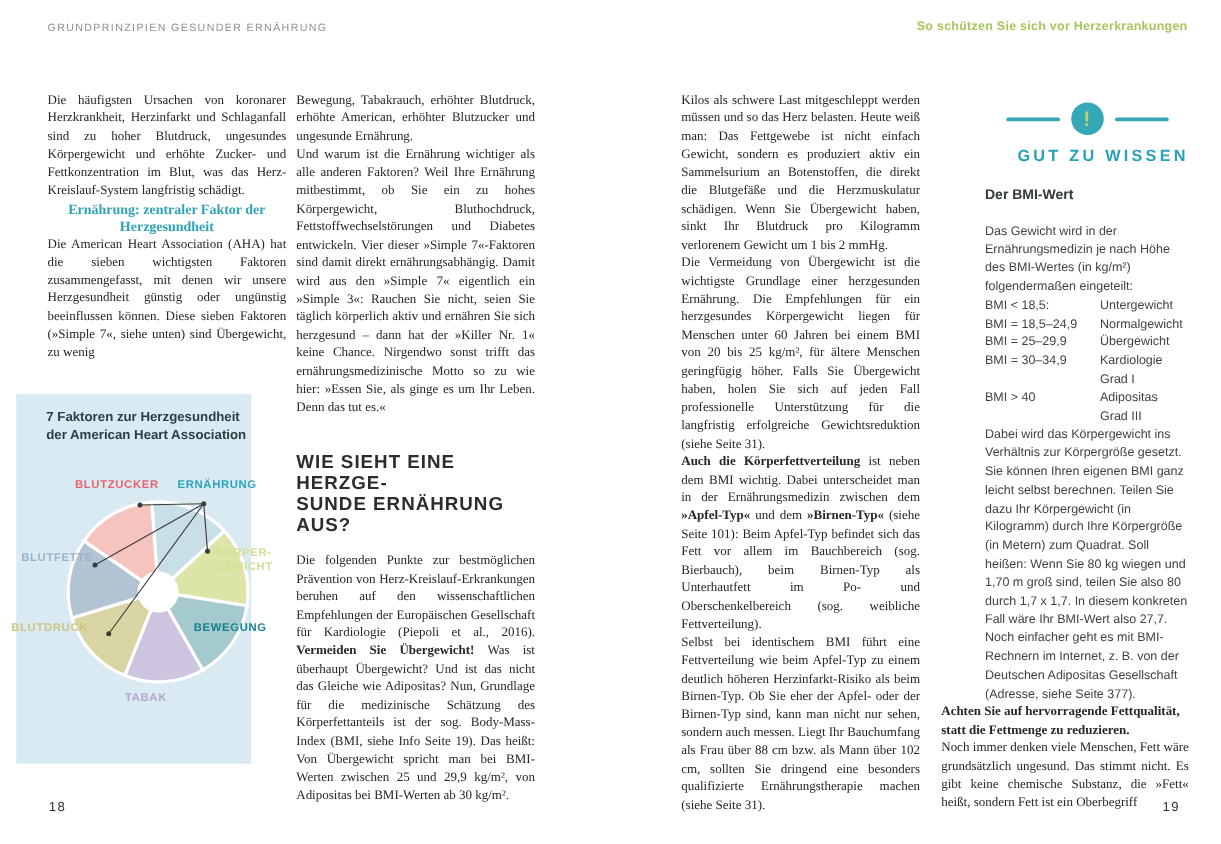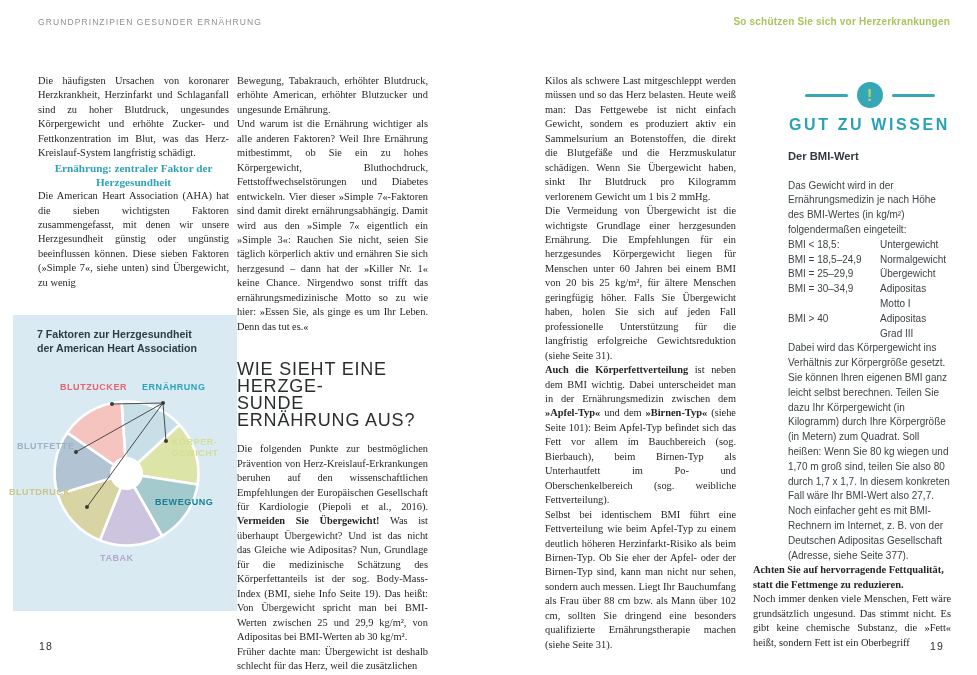--- a/index.html
+++ b/index.html
@@ -15,45 +15,45 @@
   
   .col{position:absolute;top:74px;width:191px;font-size:10.4px;line-height:14.45px;text-align:justify}
   .col p{margin:0}
   .col1{left:38px}
   .col2{left:237px}
   .col3{left:545px}
   .col4{left:753px;width:198px;text-align:left}
   b{font-weight:bold}
   .teal-subhead{color:#2fa3b6;font-weight:bold;font-size:11.2px;line-height:14.2px;margin:8px 0 3px;text-align:center}
   .big-head{
-    font-family:"Liberation Sans",sans-serif;font-weight:normal;color:#2a2d2e;
-    font-size:18px;line-height:17px;letter-spacing:0.8px;
+    font-family:"Liberation Sans",sans-serif;font-weight:bold;color:#2a2d2e;
+    font-size:15px;line-height:17px;letter-spacing:0.8px;
     margin:27px 0 13px;white-space:pre-line;text-align:left;
   }
   
-  .infobox{position:absolute;left:13px;top:315px;width:224px;height:296px;background:#d9eaf2}
+  .infobox{position:absolute;left:13px;top:315px;width:188px;height:296px;background:#d9eaf2}
   .infobox-title{
     font-family:"Liberation Sans",sans-serif;font-weight:bold;color:#2e3d44;
     font-size:10.6px;line-height:13.6px;padding:13px 0 0 24px;white-space:pre-line;
   }
   .pie-svg{position:absolute;left:0;top:0}
   .pie-label{
     position:absolute;font-family:"Liberation Sans",sans-serif;font-weight:bold;
     font-size:9px;letter-spacing:0.55px;line-height:11px;white-space:pre-line;
   }
   
   .gz{margin-left:35px;width:163px;font-family:"Liberation Sans",sans-serif;font-size:10px;line-height:14.8px;color:#3d4346}
   .gz-iconrow{display:flex;align-items:center;justify-content:center;gap:9px;margin:8px 0 10px}
   .gz-line{width:43px;height:3px;background:#35a7b6;border-radius:2px}
   .gz-circle{
     width:26px;height:26px;border-radius:50%;background:#35a7b6;color:#b9d06b;
     display:flex;align-items:center;justify-content:center;
     font-weight:bold;font-size:17px;line-height:1;
   }
-  .gz-label{color:#2aa2b5;font-weight:bold;font-size:16px;letter-spacing:2.6px;text-align:center;margin-bottom:16px}
+  .gz-label{color:#2aa2b5;font-weight:bold;font-size:13px;letter-spacing:2.6px;text-align:right;margin-bottom:16px}
   .gz-head{font-weight:bold;font-size:11.2px;color:#33393c;margin-bottom:15px}
   .bmi-row{display:flex}
   .bmi-range{width:92px;flex:none}
   .gz p{margin:0}
   .fett-para{margin-top:30px;font-size:10.4px;line-height:14.45px;text-align:justify}
   .fett-para .lead{display:block;text-align:left}
   
   .folio{position:absolute;bottom:23px;font-family:"Liberation Sans",sans-serif;font-size:10.5px;letter-spacing:1.2px;color:#2f2f2f}
   .folio-left{left:39px}
   .folio-right{right:33px}
@@ -91,33 +91,32 @@
       <line x1="150" y1="88" x2="74" y2="192" stroke="#3a3a3a" stroke-width="0.9"></line>
       <circle cx="74" cy="192" r="2" fill="#3a3a3a"></circle>
       <circle cx="150" cy="88" r="2" fill="#3a3a3a"></circle>
     </svg>
   <div id="pie-labels">
       <div class="pie-label" style="left: 129px; top: 67px; color: rgb(42, 164, 186); text-align: center;">ERNÄHRUNG</div>
       <div class="pie-label" style="left: 159px; top: 122px; color: rgb(213, 222, 146);">KÖRPER-
 GEWICHT</div>
       <div class="pie-label" style="left: 142px; top: 182px; color: rgb(21, 128, 143);">BEWEGUNG</div>
       <div class="pie-label" style="left: 87px; top: 238px; color: rgb(178, 167, 205);">TABAK</div>
-      <div class="pie-label" style="left: -4px; top: 172px; color: rgb(204, 197, 132);">BLUTDRUCK</div>
+      <div class="pie-label" style="left: -4px; top: 182px; color: rgb(204, 197, 132);">BLUTDRUCK</div>
       <div class="pie-label" style="left: 4px; top: 126px; color: rgb(157, 177, 197);">BLUTFETTE</div>
       <div class="pie-label" style="left: 47px; top: 67px; color: rgb(228, 100, 111);">BLUTZUCKER</div>
     </div>
 </div>
 
 <div class="col col2">
   <p>Bewegung, Tabakrauch, erhöhter Blutdruck, erhöhte American, erhöhter Blutzucker und ungesunde Ernährung.</p>
   <p>Und warum ist die Ernährung wichtiger als alle anderen Faktoren? Weil Ihre Ernährung mitbestimmt, ob Sie ein zu hohes Körpergewicht, Bluthochdruck, Fettstoffwechselstörungen und Diabetes entwickeln. Vier dieser »Simple 7«-Faktoren sind damit direkt ernährungsabhängig. Damit wird aus den »Simple 7« eigentlich ein »Simple 3«: Rauchen Sie nicht, seien Sie täglich körperlich aktiv und ernähren Sie sich herzgesund – dann hat der »Killer Nr. 1« keine Chance. Nirgendwo sonst trifft das ernährungsmedizinische Motto so zu wie hier: »Essen Sie, als ginge es um Ihr Leben. Denn das tut es.«</p>
   <h2 class="big-head">WIE SIEHT EINE HERZGE-
 SUNDE ERNÄHRUNG AUS?</h2>
   <p><span>Die folgenden Punkte zur bestmöglichen Prävention von Herz-Kreislauf-Erkrankungen beruhen auf den wissenschaftlichen Empfehlungen der Europäischen Gesellschaft für Kardiologie (Piepoli et al., 2016). </span><b>Vermeiden Sie Übergewicht!</b><span> Was ist überhaupt Übergewicht? Und ist das nicht das Gleiche wie Adipositas? Nun, Grundlage für die medizinische Schätzung des Körperfettanteils ist der sog. Body-Mass-Index (BMI, siehe Info Seite 19). Das heißt: Von Übergewicht spricht man bei BMI-Werten zwischen 25 und 29,9 kg/m², von Adipositas bei BMI-Werten ab 30 kg/m².</span></p>
-  <p>Früher dachte man: Übergewicht ist deshalb schlecht für das Herz, weil die zusätzlichen</p>
 </div>
 
 <div class="col col3">
   <p>Kilos als schwere Last mitgeschleppt werden müssen und so das Herz belasten. Heute weiß man: Das Fettgewebe ist nicht einfach Gewicht, sondern es produziert aktiv ein Sammelsurium an Botenstoffen, die direkt die Blutgefäße und die Herzmuskulatur schädigen. Wenn Sie Übergewicht haben, sinkt Ihr Blutdruck pro Kilogramm verlorenem Gewicht um 1 bis 2 mmHg.</p>
   <p>Die Vermeidung von Übergewicht ist die wichtigste Grundlage einer herzgesunden Ernährung. Die Empfehlungen für ein herzgesundes Körpergewicht liegen für Menschen unter 60 Jahren bei einem BMI von 20 bis 25 kg/m², für ältere Menschen geringfügig höher. Falls Sie Übergewicht haben, holen Sie sich auf jeden Fall professionelle Unterstützung für die langfristig erfolgreiche Gewichtsreduktion (siehe Seite 31).</p>
   <p><b>Auch die Körperfettverteilung</b><span> ist neben dem BMI wichtig. Dabei unterscheidet man in der Ernährungsmedizin zwischen dem </span><b>»Apfel-Typ«</b><span> und dem </span><b>»Birnen-Typ«</b><span> (siehe Seite 101): Beim Apfel-Typ befindet sich das Fett vor allem im Bauchbereich (sog. Bierbauch), beim Birnen-Typ als Unterhautfett im Po- und Oberschenkelbereich (sog. weibliche Fettverteilung).</span></p>
   <p>Selbst bei identischem BMI führt eine Fettverteilung wie beim Apfel-Typ zu einem deutlich höheren Herzinfarkt-Risiko als beim Birnen-Typ. Ob Sie eher der Apfel- oder der Birnen-Typ sind, kann man nicht nur sehen, sondern auch messen. Liegt Ihr Bauchumfang als Frau über 88 cm bzw. als Mann über 102 cm, sollten Sie dringend eine besonders qualifizierte Ernährungstherapie machen (siehe Seite 31).</p>
 </div>
 
 <div class="col col4">
@@ -138,21 +137,21 @@
         <div class="bmi-row">
           <span class="bmi-range">BMI = 18,5–24,9</span>
           <span>Normalgewicht</span>
         </div>
         <div class="bmi-row">
           <span class="bmi-range">BMI = 25–29,9</span>
           <span>Übergewicht</span>
         </div>
         <div class="bmi-row">
           <span class="bmi-range">BMI = 30–34,9</span>
-          <span>Adipositas Motto I</span>
+          <span>Kardiologie Grad I</span>
         </div>
         <div class="bmi-row">
           <span class="bmi-range">BMI &gt; 40</span>
           <span>Adipositas Grad III</span>
         </div>
       </div>
     <p>Dabei wird das Körpergewicht ins Verhältnis zur Körpergröße gesetzt. Sie können Ihren eigenen BMI ganz leicht selbst berechnen. Teilen Sie dazu Ihr Körpergewicht (in Kilogramm) durch Ihre Körpergröße (in Metern) zum Quadrat. Soll heißen: Wenn Sie 80 kg wiegen und 1,70 m groß sind, teilen Sie also 80 durch 1,7 x 1,7. In diesem konkreten Fall wäre Ihr BMI-Wert also 27,7. Noch einfacher geht es mit BMI-Rechnern im Internet, z. B. von der Deutschen Adipositas Gesellschaft (Adresse, siehe Seite 377).</p>
   </div>
   <p class="fett-para">
     <b class="lead">Achten Sie auf hervorragende Fettqualität, statt die Fettmenge zu reduzieren.</b><span>Noch immer denken viele Menschen, Fett wäre grundsätzlich ungesund. Das stimmt nicht. Es gibt keine chemische Substanz, die »Fett« heißt, sondern Fett ist ein Oberbegriff</span>

